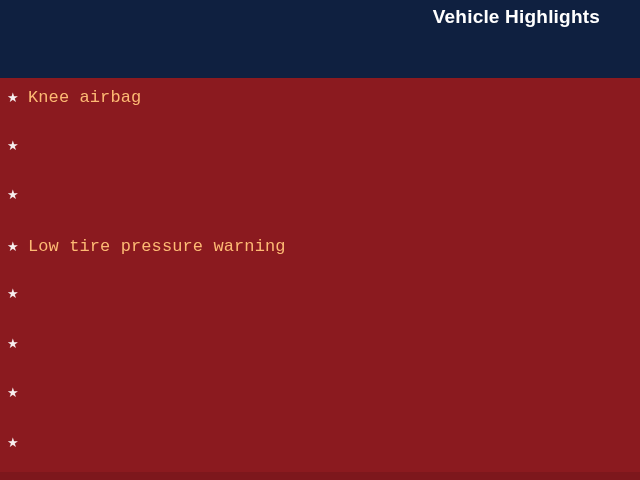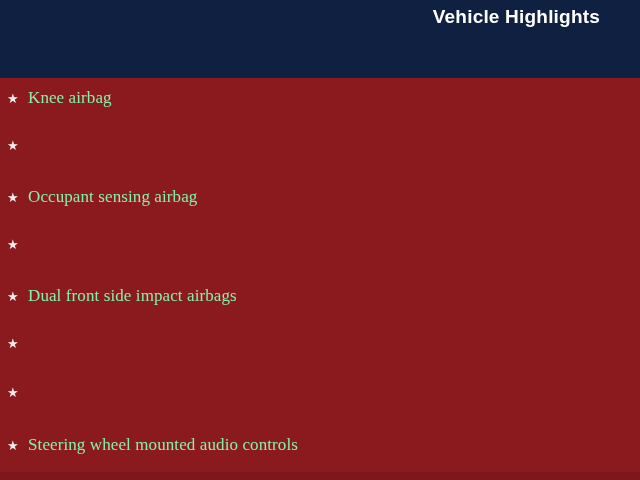--- a/index.html
+++ b/index.html
@@ -82,22 +82,22 @@
     color: #f7efef;
     font-size: 13px;
     line-height: 1;
     width: 21px;
     flex: 0 0 21px;
     text-align: left;
     font-family: "DejaVu Sans", sans-serif;
   }
 
   .highlight-text {
-    color: #86efac;
-    font-family: Liberation Serif, serif;
+    color: #fdba74;
+    font-family: Liberation Mono, monospace;
     font-size: 17px;
     font-weight: 300;
     letter-spacing: 0.1px;
     line-height: 1;
     white-space: nowrap;
   }
 
   
   #bottom-band {
     position: absolute;
@@ -124,43 +124,41 @@
         <span class="bullet-star">★</span>
         <span class="highlight-text">Knee airbag</span>
       </li>
 
       <li class="highlight-item">
         <span class="bullet-star">★</span>
       </li>
 
       <li class="highlight-item">
         <span class="bullet-star">★</span>
-        <span class="highlight-text">Occupant sensing airbag</span>
       </li>
 
       <li class="highlight-item">
         <span class="bullet-star">★</span>
-      </li>
-
-      <li class="highlight-item">
-        <span class="bullet-star">★</span>
-        <span class="highlight-text">Dual front side impact airbags</span>
+        <span class="highlight-text">Low tire pressure warning</span>
       </li>
 
       <li class="highlight-item">
         <span class="bullet-star">★</span>
       </li>
 
       <li class="highlight-item">
         <span class="bullet-star">★</span>
       </li>
 
       <li class="highlight-item">
         <span class="bullet-star">★</span>
-        <span class="highlight-text">Steering wheel mounted audio controls</span>
+      </li>
+
+      <li class="highlight-item">
+        <span class="bullet-star">★</span>
       </li>
 
     </ul>
 
     <div id="bottom-band"></div>
   </div>
 
 </div>
 
 </body></html>

